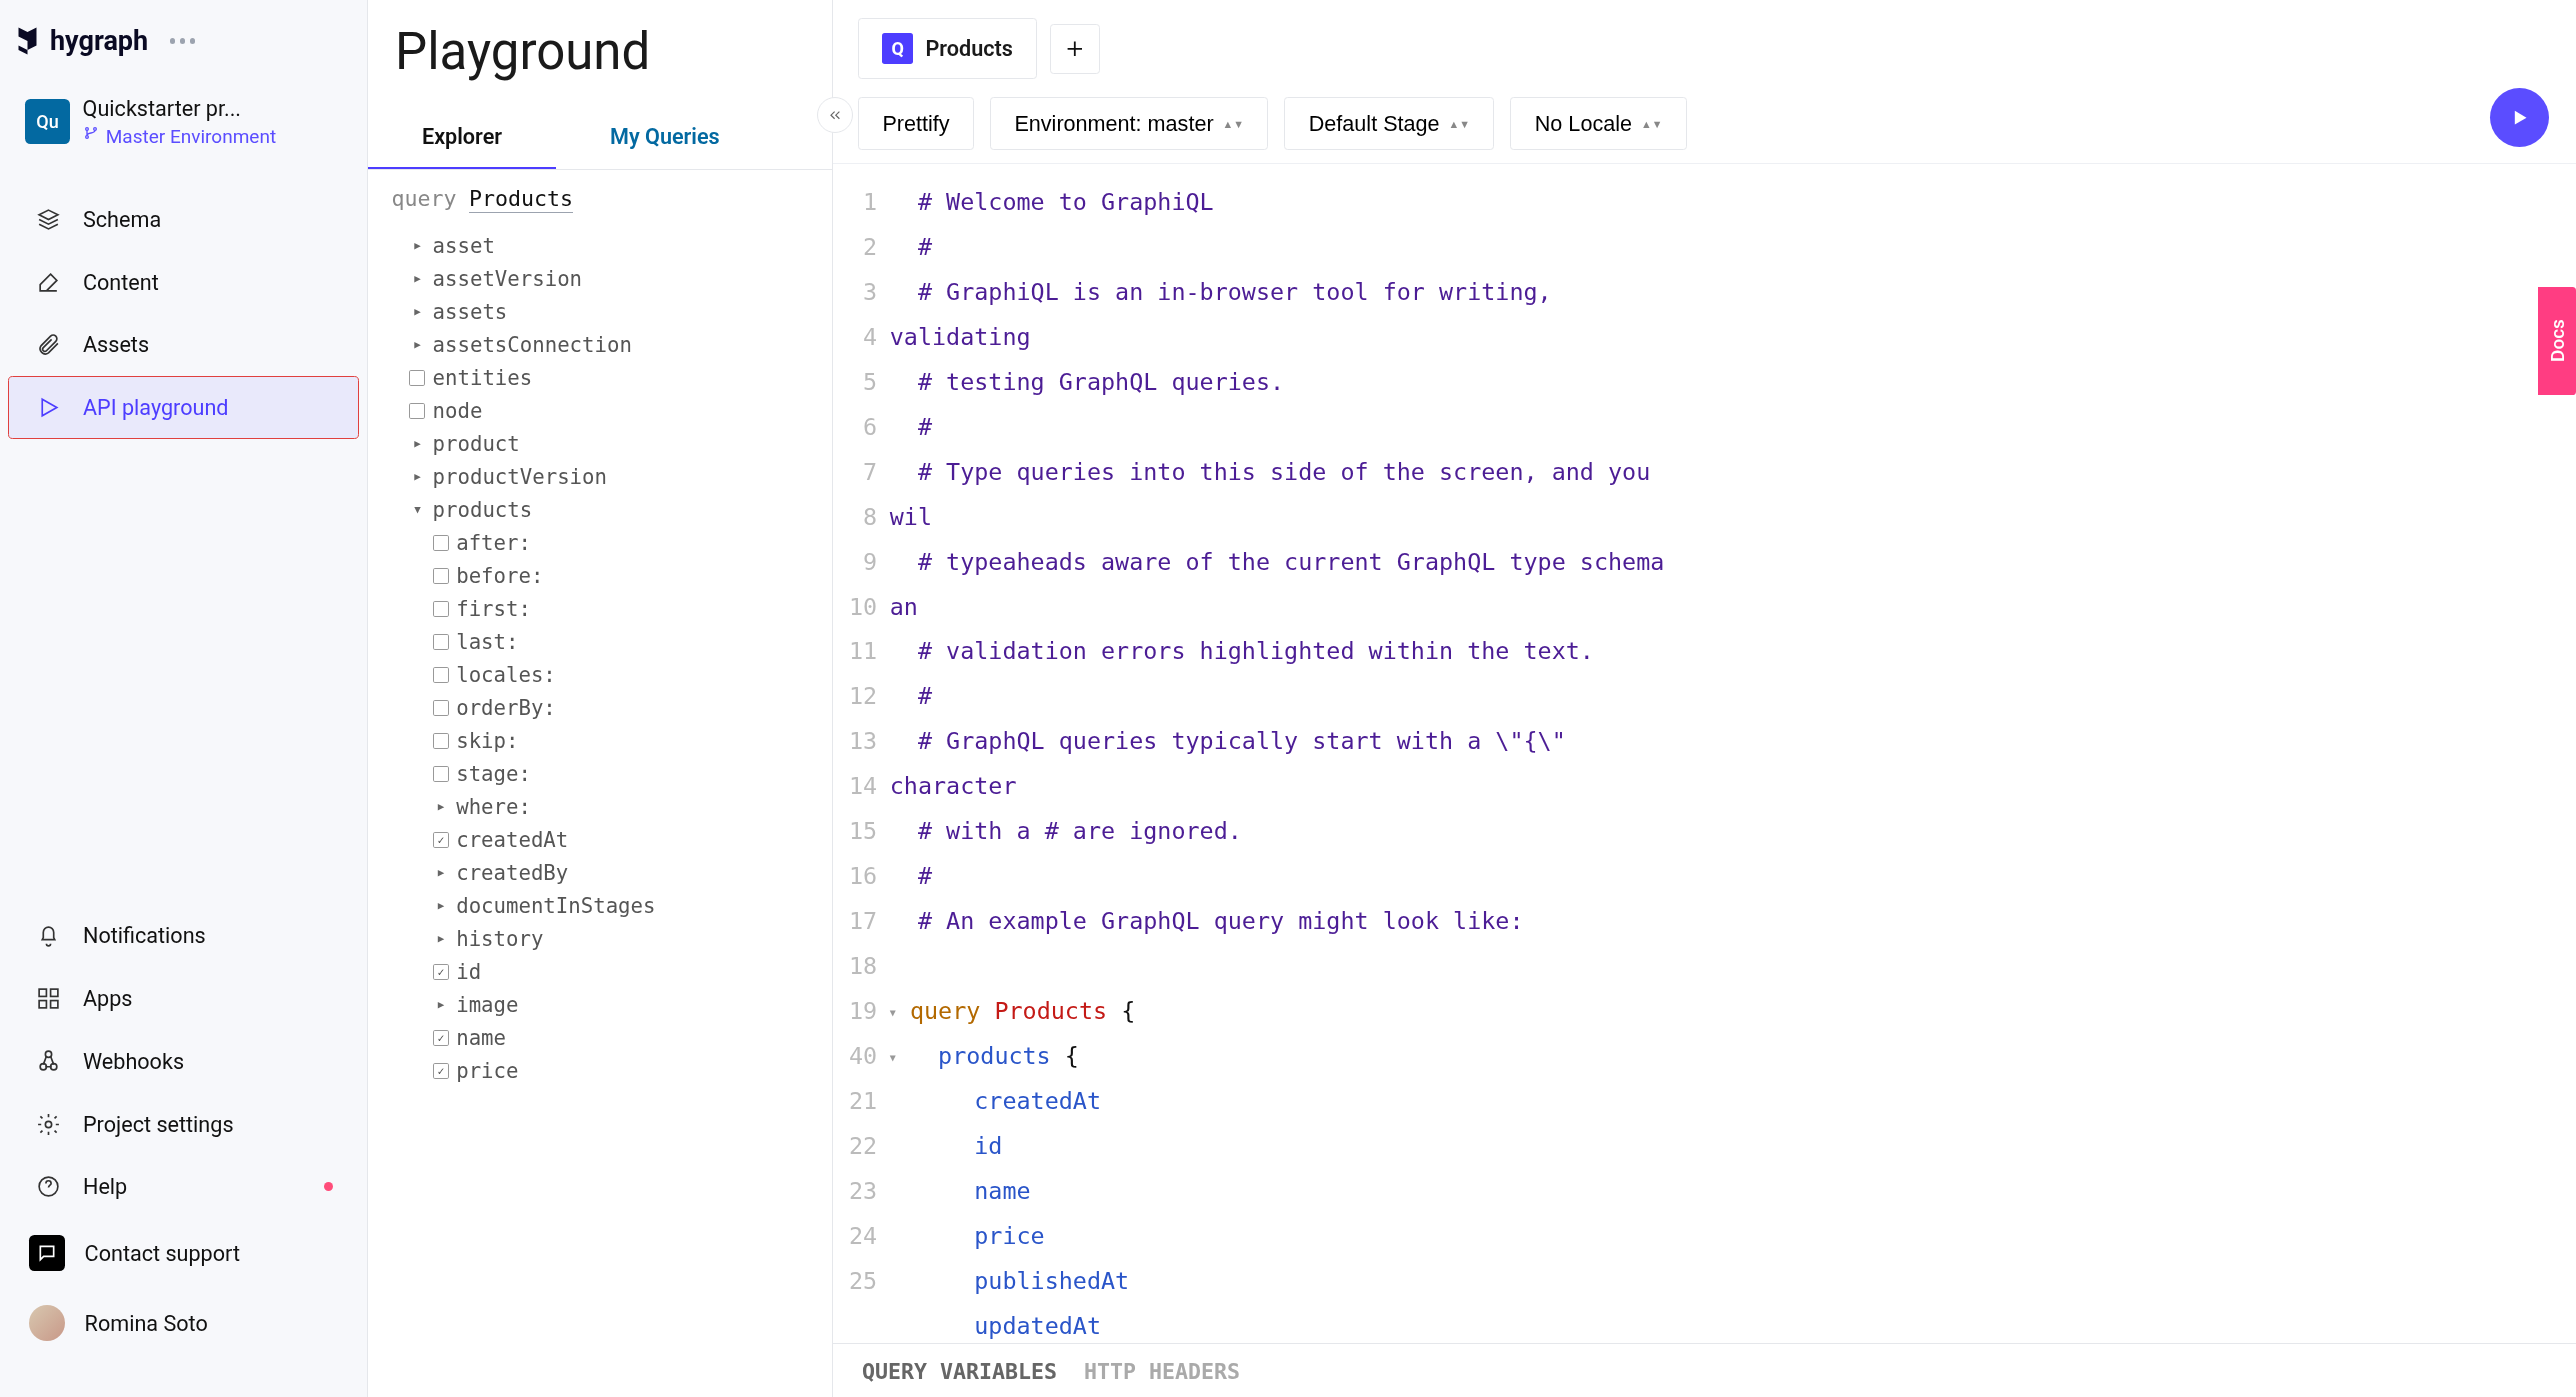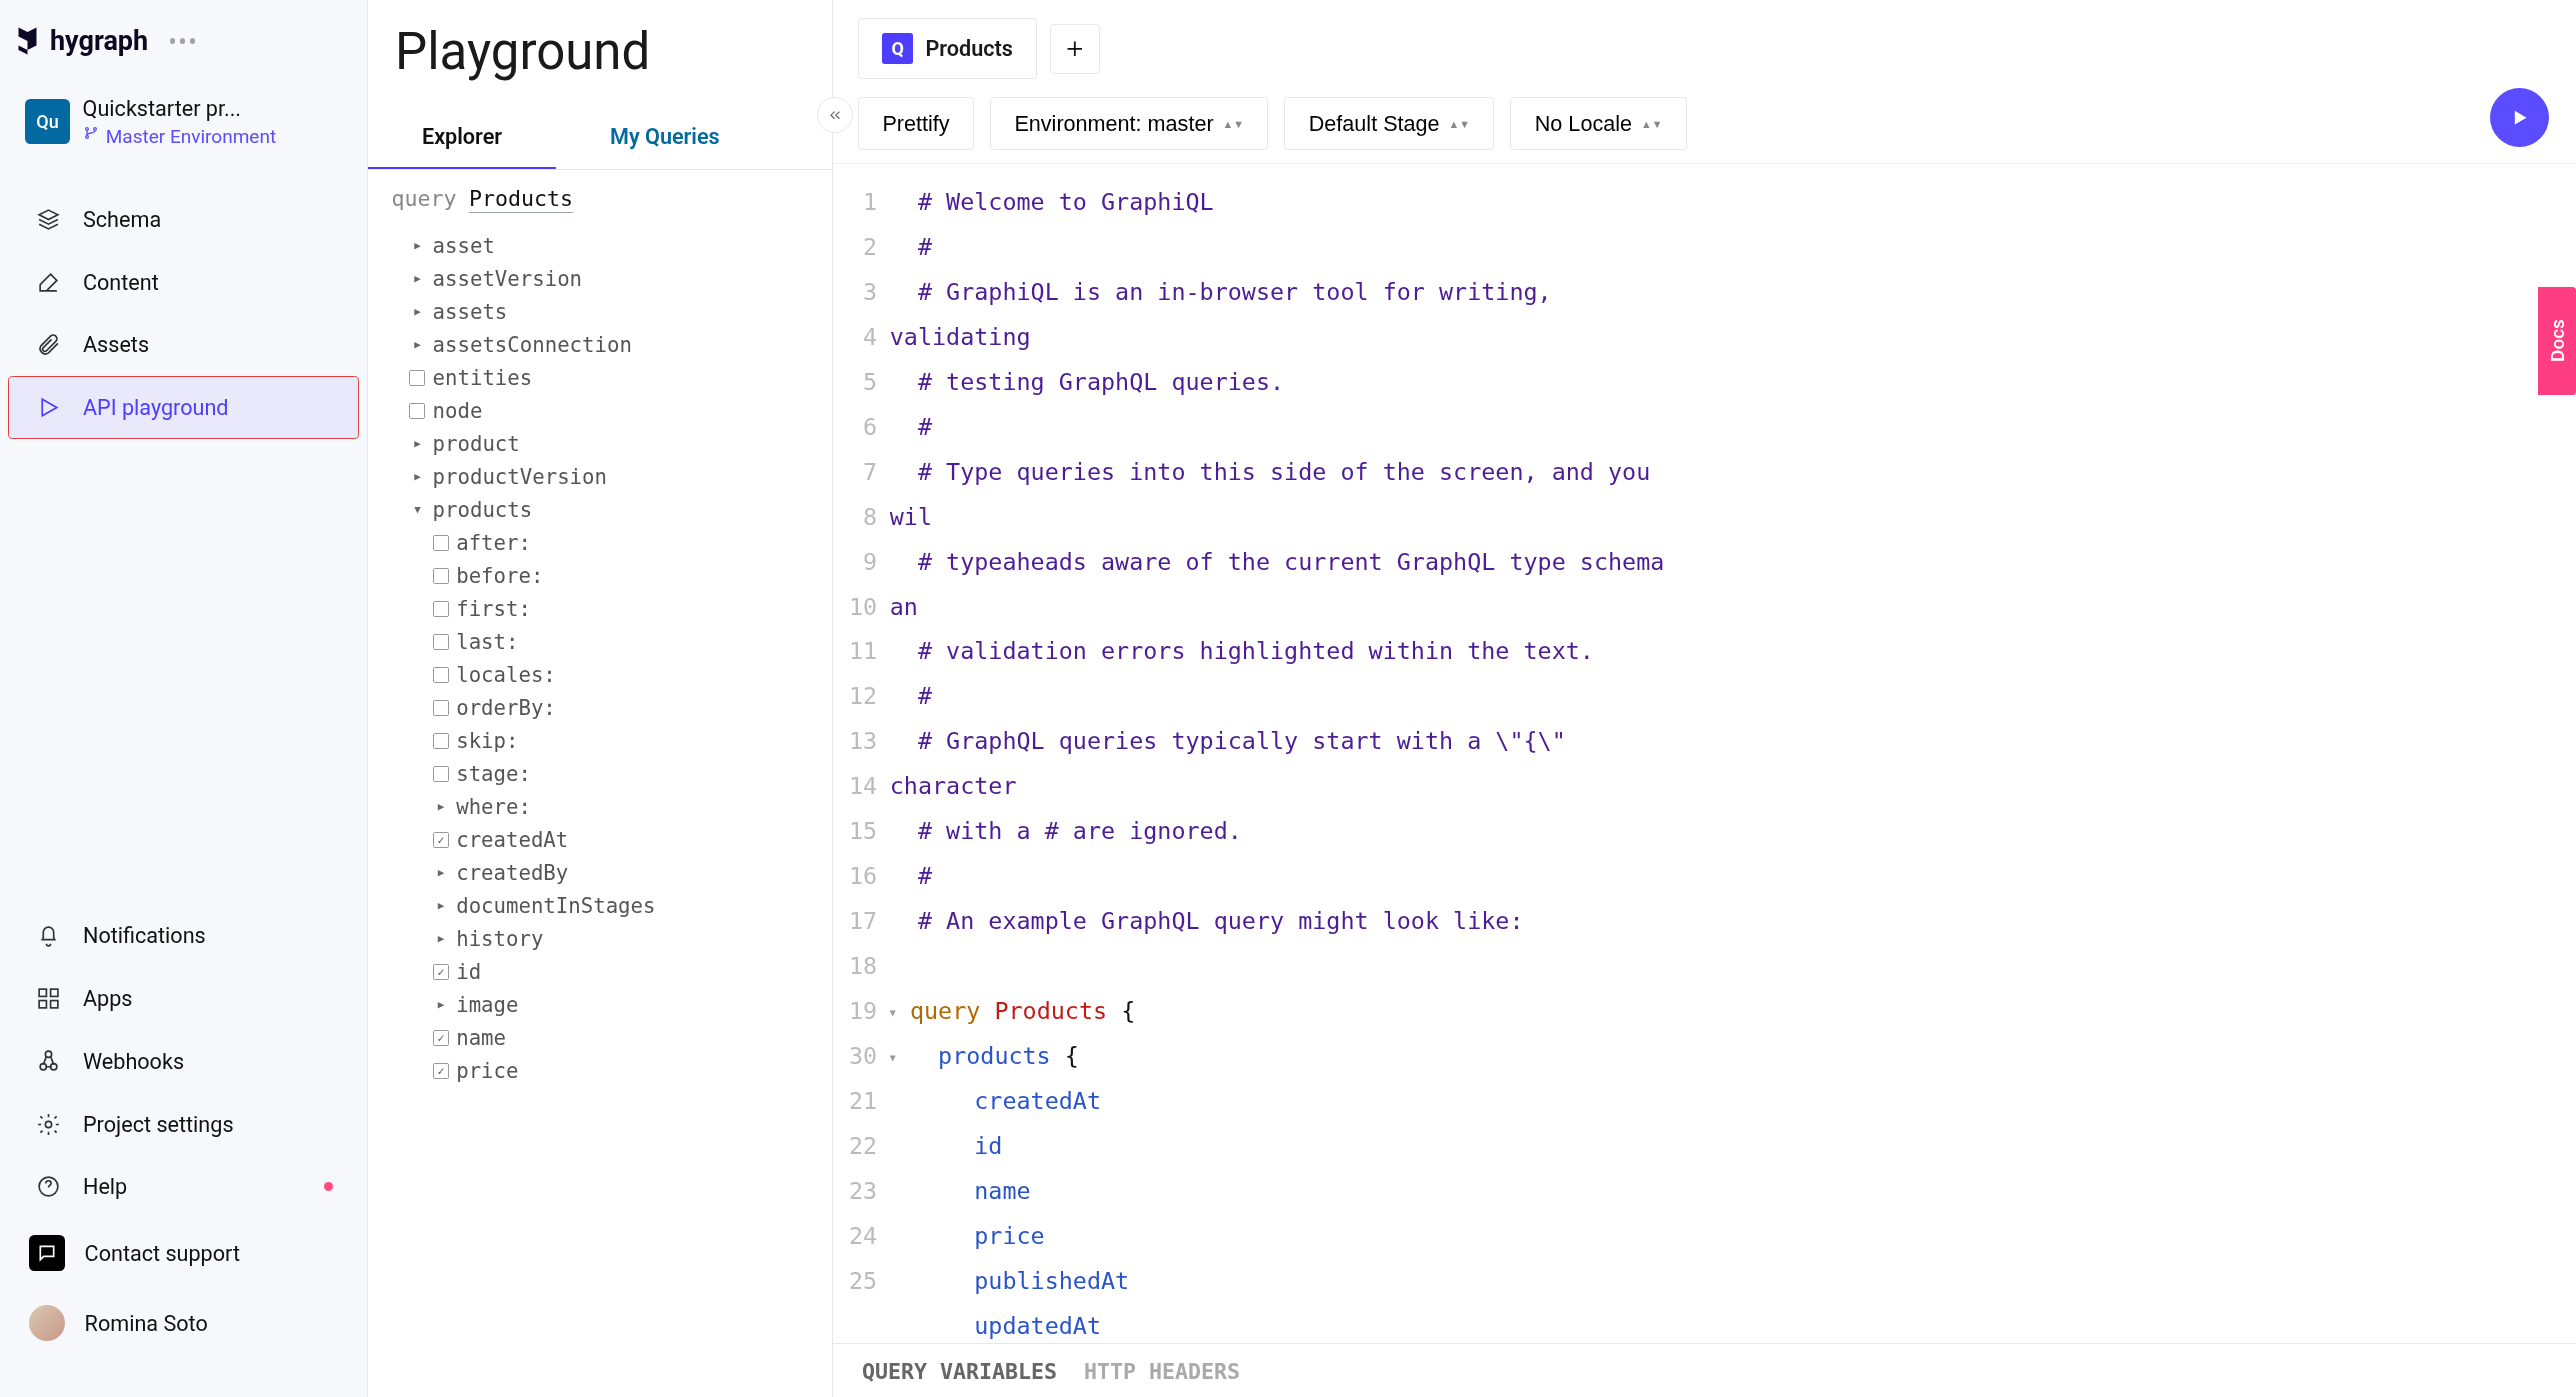--- a/index.html
+++ b/index.html
@@ -373,21 +373,21 @@
           <div>10</div>
           <div>11</div>
           <div>12</div>
           <div>13</div>
           <div>14</div>
           <div>15</div>
           <div>16</div>
           <div>17</div>
           <div>18</div>
           <div>19</div>
-          <div>30</div>
+          <div>40</div>
           <div>21</div>
           <div>22</div>
           <div>23</div>
           <div>24</div>
           <div>25</div>
         </div>
       <div class="code" id="code">
           <div>&nbsp; <span class="cm"># Welcome to GraphiQL</span></div>
           <div>&nbsp; <span class="cm">#</span></div>
           <div>&nbsp; <span class="cm"># GraphiQL is an in-browser tool for writing, validating</span></div>

